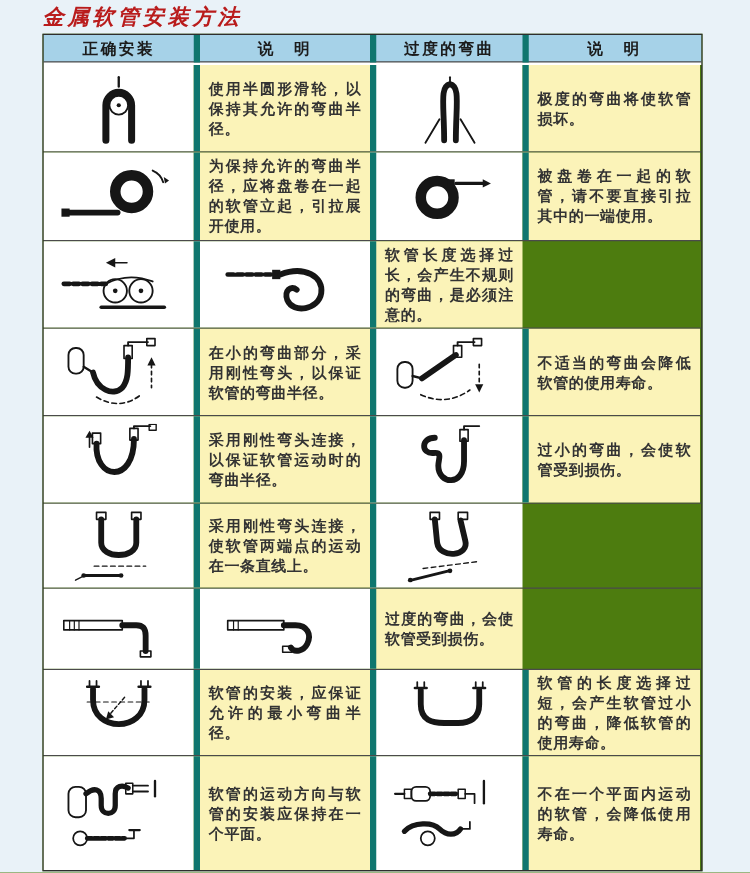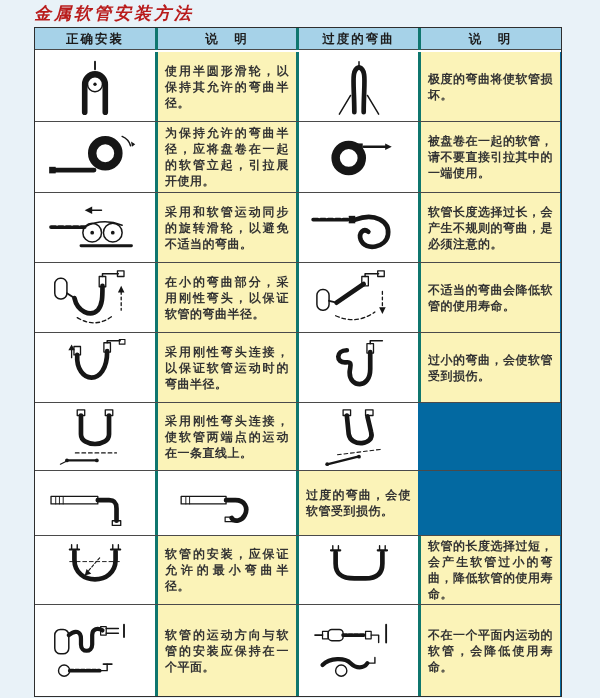--- a/index.html
+++ b/index.html
@@ -10,28 +10,28 @@
     position:relative; overflow:hidden;
   }
   .title {
     position:absolute; left:34px; top:2px;
     font-family:"DejaVu Serif","Liberation Serif",serif;
     font-style:italic; font-weight:bold; font-size:17px;
     letter-spacing:3px; color:#b91c1c;
   }
   .tbl {
     position:absolute; left:34px; top:27px; width:528px;
-    border:1.5px solid #2e2e2e; background:#0369a1;
+    border:1.5px solid #2e2e2e; background:#4d7c0f;
   }
   .t-row { display:grid; grid-template-columns:120px 141px 122px 142px; }
   .t-row + .t-row { border-top:1px solid #4a4a4a; }
   .t-head { background:var(--header-bg,#a6d2e8); height:22px; }
   .t-head + .t-row { border-top-color:#fff; border-top-width:2px; box-shadow:0 -1px 0 #4a4a4a; }
   .cell { display:flex; align-items:center; justify-content:center; overflow:hidden; }
-  .cell + .cell { border-left:3px solid #0f766e; }
+  .cell + .cell { border-left:5px solid #0f766e; }
   .hc { font-size:12.5px; font-weight:bold; color:#1c1c1c; letter-spacing:2px; }
   .img-cell { background:#fff; }
   .desc-cell {
     background:var(--desc-bg,#fbf3b8);
     font-size:12px; font-weight:bold; color:#333;
     line-height:16px; letter-spacing:0.5px;
     padding:4px 7px; justify-content:flex-start;
     text-align:justify; align-items:center;
   }
   .icon { display:block; width:106px; height:58px; }
@@ -130,21 +130,20 @@
                 <path d="M44 30 Q63 20 84 28" stroke-width="1.6"></path>
                 <circle cx="52" cy="36" r="10" stroke-width="1.6"></circle>
                 <circle cx="52" cy="36" r="2" fill="#161616" stroke="none"></circle>
                 <circle cx="74" cy="36" r="10" stroke-width="1.6"></circle>
                 <circle cx="74" cy="36" r="2" fill="#161616" stroke="none"></circle>
                 <path d="M40 50 H94" stroke-width="3"></path>
               </g>
             </svg>
           </span>
     </div>
-    <div class="cell desc-cell c-desc">采用和软管运动同步的旋转滑轮，以避免不适当的弯曲。</div>
     <div class="cell img-cell">
       <span class="icon w-icon">
             <svg viewBox="0 0 110 62">
               <g fill="none" stroke="#161616" stroke-linecap="round" stroke-linejoin="round">
                 <path d="M6 22 H46" stroke-width="4" stroke-dasharray="5 3"></path>
                 <rect x="44" y="18" width="7" height="8" fill="#161616" stroke="none"></rect>
                 <path d="M51 22 C72 14 88 24 86 38 C84 52 62 56 57 44 C54 36 60 31 65 35" stroke-width="5"></path>
               </g>
             </svg>
           </span>

